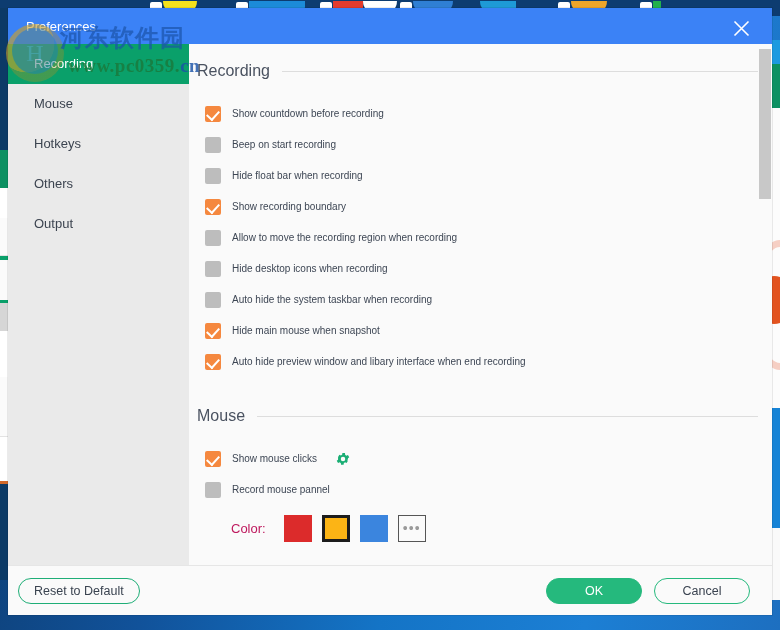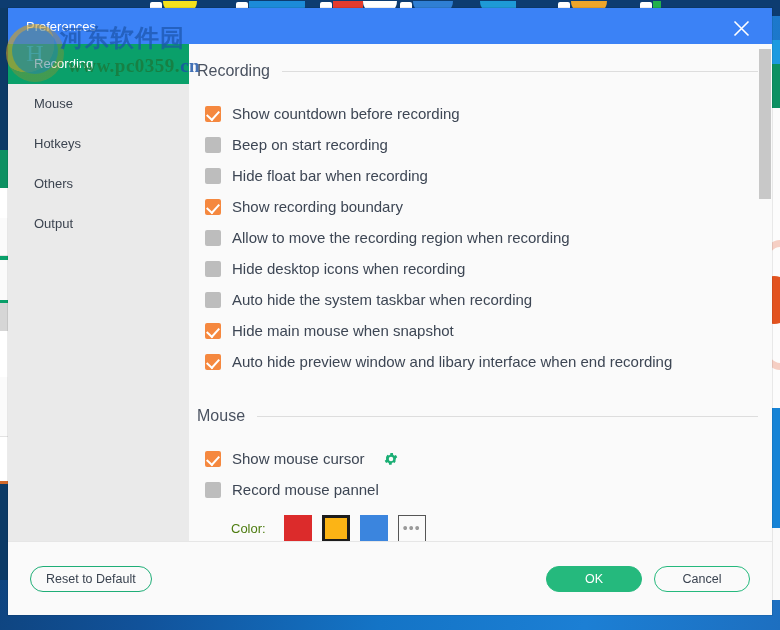--- a/index.html
+++ b/index.html
@@ -162,34 +162,34 @@
   }
   .cb.on { background: #f68а47; }
   .cb.on { background: #f5883f; }
   .cb.on:after {
     content: "";
     position: absolute; left: 4px; top: 2px;
     width: 6px; height: 10px;
     border: solid #ffffff; border-width: 0 2px 2px 0;
     transform: rotate(42deg);
   }
-  .opt-label { font-size: 15px; color: #3d4654; }
+  .opt-label { font-size: 10px; color: #3d4654; }
 
   .gear {
     margin-left: 18px; width: 16px; height: 16px; flex: none; cursor: pointer;
   }
   .gear svg { display: block; }
 
   .mouse-gap { height: 30px; }
 
   .color-row {
     display: flex; align-items: center;
     padding-left: 34px; height: 38px; margin-top: 4px;
   }
-  .color-row .clabel { font-size: 13px; color: #4d7c0f; margin-right: 18px; }
+  .color-row .clabel { font-size: 13px; color: #be185d; margin-right: 18px; }
   .swatch {
     width: 28px; height: 27px; margin-right: 10px; flex: none; cursor: pointer;
   }
   .swatch.sel { border: 3px solid #1c1c1c; }
   .swatch.more {
     background: #fafafa; border: 1px solid #555555;
     display: flex; align-items: center; justify-content: center;
     color: #9a9a9a; font-size: 14px; letter-spacing: 1px; line-height: 1;
   }
 
@@ -198,24 +198,24 @@
     position: absolute; right: 0; top: 0; width: 14px; height: 100%;
     background: #fafafa;
   }
   #scroll-thumb {
     position: absolute; right: 1px; top: 5px; width: 12px; height: 150px;
     background: #c8c8c8; cursor: pointer;
   }
 
   
   #footer {
-    height: 74px; flex: none; background: #fafafa;
+    height: 50px; flex: none; background: #fafafa;
     border-top: 1px solid #e6e6e6;
     display: flex; align-items: center;
-    padding: 0 22px 0 22px;
+    padding: 0 22px 0 10px;
     position: relative;
   }
   .btn {
     height: 26px; border-radius: 14px;
     font-size: 12.5px; cursor: pointer;
     display: inline-flex; align-items: center; justify-content: center;
     background: transparent;
   }
   .btn.ghost {
     border: 1px solid #1fae77; color: #3a4350; padding: 0 15px;
@@ -370,21 +370,21 @@
 
           <div class="mouse-gap"></div>
 
           <div class="section-head">
             <span class="label">Mouse</span>
             <span class="rule"></span>
           </div>
 
           <div class="opt-row">
             <span class="cb on"></span>
-            <span class="opt-label">Show mouse cursor</span>
+            <span class="opt-label">Show mouse clicks</span>
             <span class="gear">
               <svg width="16" height="16" viewBox="0 0 24 24" aria-hidden="true">
                 <path fill="#1aae74" d="M19.4 13a7.6 7.6 0 0 0 0-2l2-1.6-2-3.4-2.4 1a7.4 7.4 0 0 0-1.7-1L14.9 3h-3.8l-.4 2.6c-.6.2-1.2.6-1.7 1l-2.4-1-2 3.4L4.6 11a7.6 7.6 0 0 0 0 2l-2 1.6 2 3.4 2.4-1c.5.4 1.1.8 1.7 1l.4 2.6h3.8l.4-2.6c.6-.2 1.2-.6 1.7-1l2.4 1 2-3.4-2-1.6z"></path>
                 <circle cx="12" cy="12" r="3.4" fill="#fafafa"></circle>
               </svg>
             </span>
           </div>
           <div class="opt-row">
             <span class="cb"></span>
             <span class="opt-label">Record mouse pannel</span>

